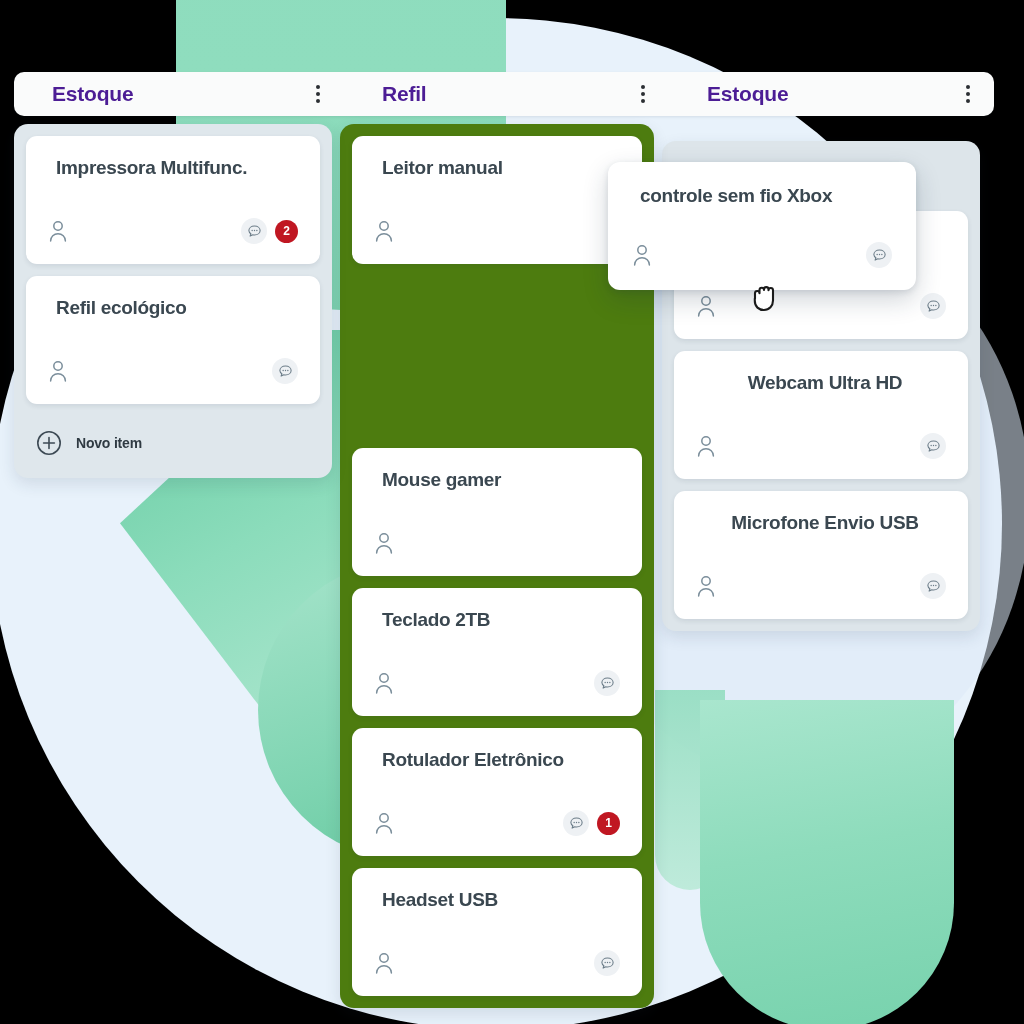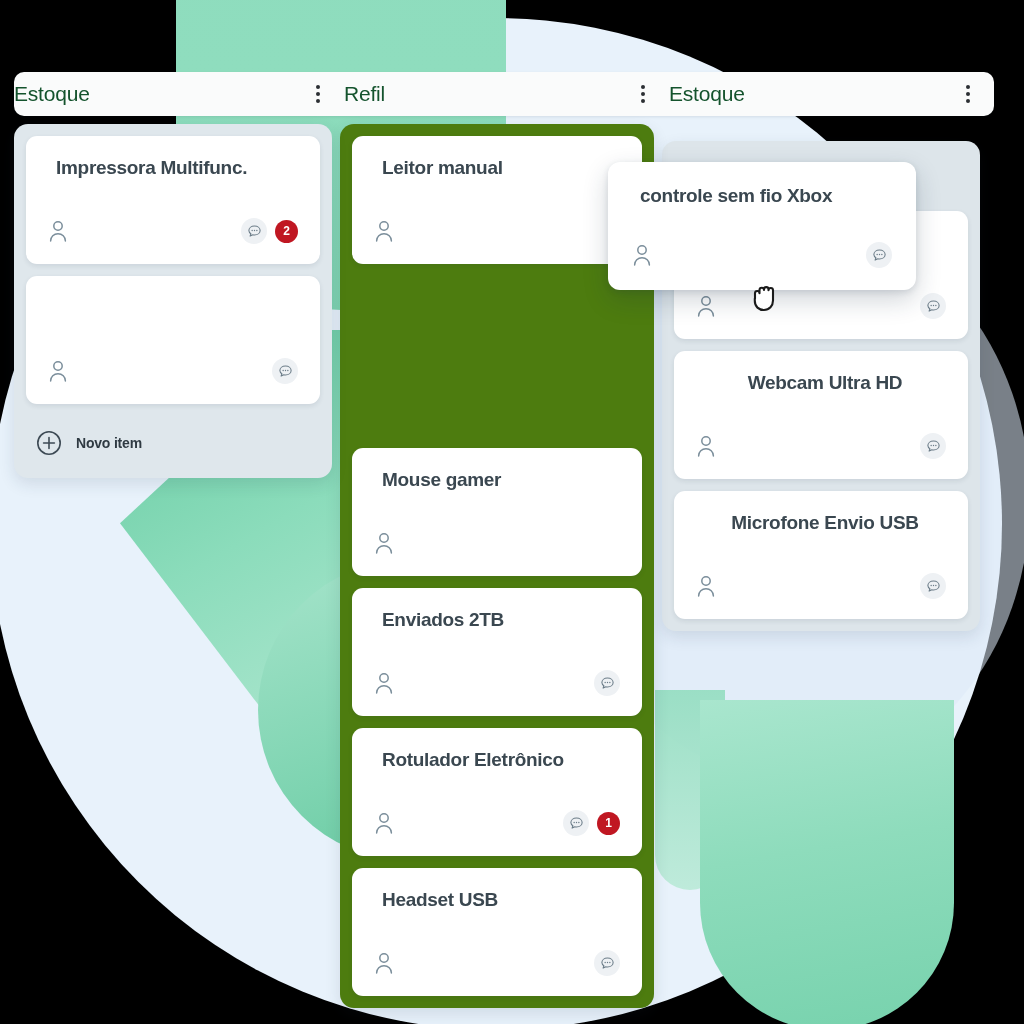--- a/index.html
+++ b/index.html
@@ -120,23 +120,24 @@
     display: flex;
     align-items: center;
     height: 100%;
   }
   .header-cell.c1 { width: 330px; }
   .header-cell.c2 { width: 325px; }
   .header-cell.c3 { width: 325px; }
 
   .header-title {
     font-size: 21px;
-    font-weight: 400;
-    color: #14532d;
+    font-weight: 700;
+    color: #4c1d95;
     letter-spacing: -.2px;
+    padding-left: 38px;
   }
 
   .kebab {
     position: absolute;
     right: 24px;
     top: 50%;
     transform: translateY(-50%);
     display: flex;
     flex-direction: column;
     gap: 3px;
@@ -357,20 +358,21 @@
                 <circle cx="8" cy="7" r=".75" fill="#6b7c88"></circle>
                 <circle cx="10.5" cy="7" r=".75" fill="#6b7c88"></circle>
               </svg>
             </div>
             <div class="badge">2</div>
           </div>
         </div>
       </div>
 
       <div class="card">
+        <div class="card-title">Refil ecológico</div>
         <div class="card-footer">
           <svg class="avatar-icon" viewBox="0 0 20 22" fill="none">
             <circle cx="10" cy="6" r="4.2" stroke="#7b8e9b" stroke-width="1.5"></circle>
             <path d="M2.6 21c0-4.2 3.3-7.2 7.4-7.2s7.4 3 7.4 7.2" stroke="#7b8e9b" stroke-width="1.5" stroke-linecap="round"></path>
           </svg>
           <div class="footer-right">
             <div class="comment-chip">
               <svg width="15" height="15" viewBox="0 0 16 16" fill="none">
                 <path d="M8 2.2c3.4 0 6 2.1 6 4.8 0 2.6-2.6 4.7-6 4.7-.6 0-1.2-.06-1.7-.2l-3 1.4.85-2.5C2.9 9.6 2 8.4 2 7 2 4.3 4.6 2.2 8 2.2Z" stroke="#6b7c88" stroke-width="1.15" stroke-linejoin="round"></path>
                 <circle cx="5.5" cy="7" r=".75" fill="#6b7c88"></circle>
@@ -410,21 +412,21 @@
         <div class="card-title">Mouse gamer</div>
         <div class="card-footer">
           <svg class="avatar-icon" viewBox="0 0 20 22" fill="none">
             <circle cx="10" cy="6" r="4.2" stroke="#7b8e9b" stroke-width="1.5"></circle>
             <path d="M2.6 21c0-4.2 3.3-7.2 7.4-7.2s7.4 3 7.4 7.2" stroke="#7b8e9b" stroke-width="1.5" stroke-linecap="round"></path>
           </svg>
         </div>
       </div>
 
       <div class="card">
-        <div class="card-title">Enviados 2TB</div>
+        <div class="card-title">Teclado 2TB</div>
         <div class="card-footer">
           <svg class="avatar-icon" viewBox="0 0 20 22" fill="none">
             <circle cx="10" cy="6" r="4.2" stroke="#7b8e9b" stroke-width="1.5"></circle>
             <path d="M2.6 21c0-4.2 3.3-7.2 7.4-7.2s7.4 3 7.4 7.2" stroke="#7b8e9b" stroke-width="1.5" stroke-linecap="round"></path>
           </svg>
           <div class="footer-right">
             <div class="comment-chip">
               <svg width="15" height="15" viewBox="0 0 16 16" fill="none">
                 <path d="M8 2.2c3.4 0 6 2.1 6 4.8 0 2.6-2.6 4.7-6 4.7-.6 0-1.2-.06-1.7-.2l-3 1.4.85-2.5C2.9 9.6 2 8.4 2 7 2 4.3 4.6 2.2 8 2.2Z" stroke="#6b7c88" stroke-width="1.15" stroke-linejoin="round"></path>
                 <circle cx="5.5" cy="7" r=".75" fill="#6b7c88"></circle>

